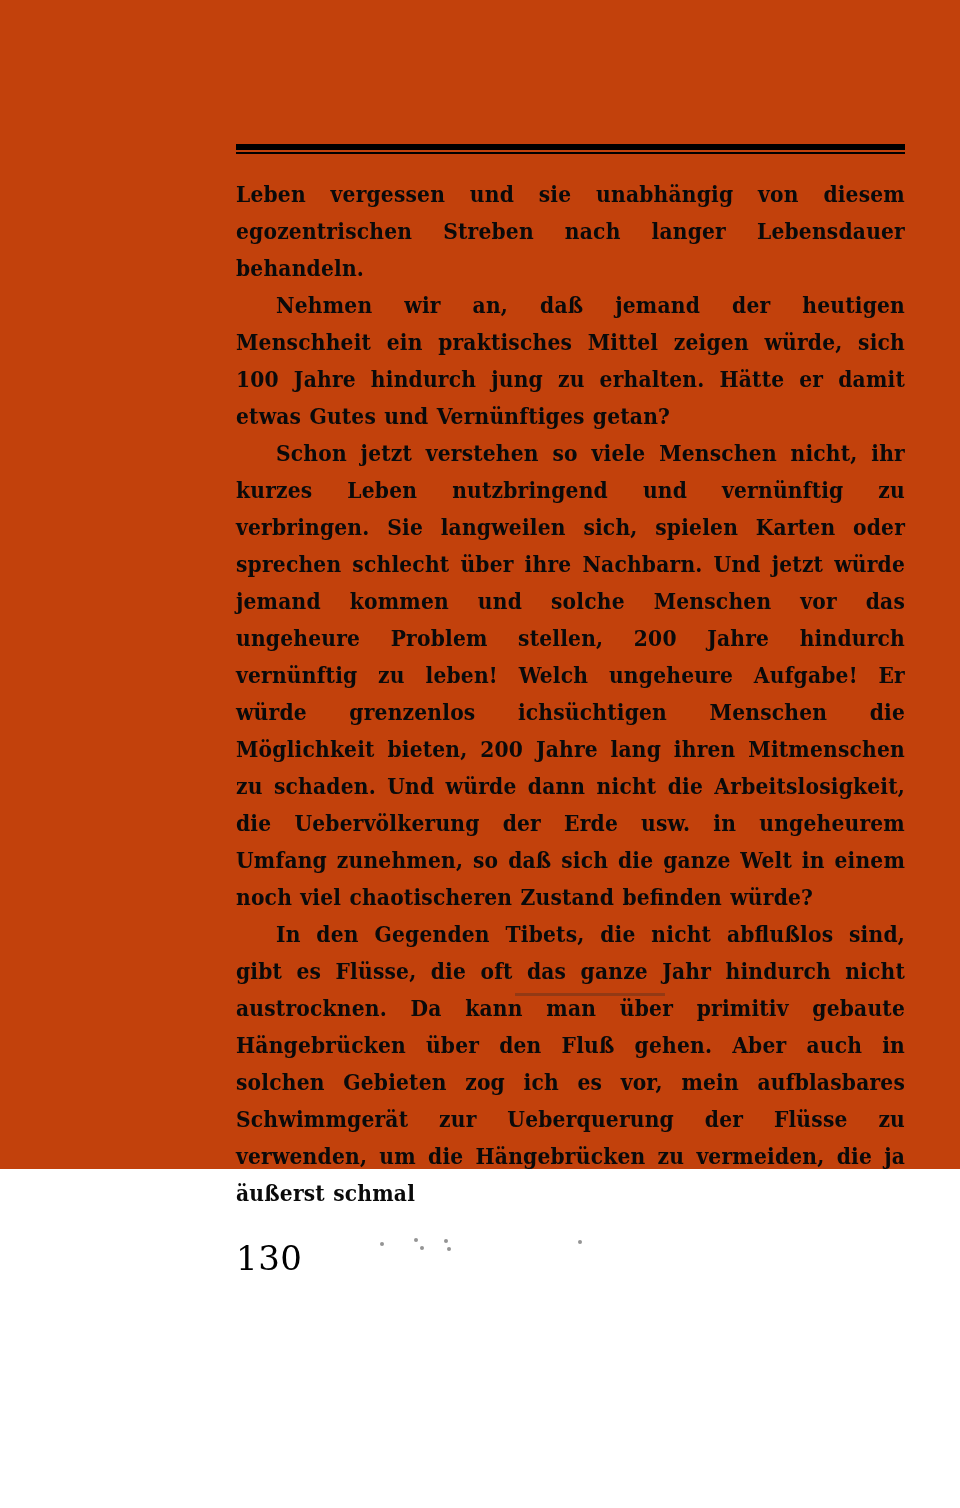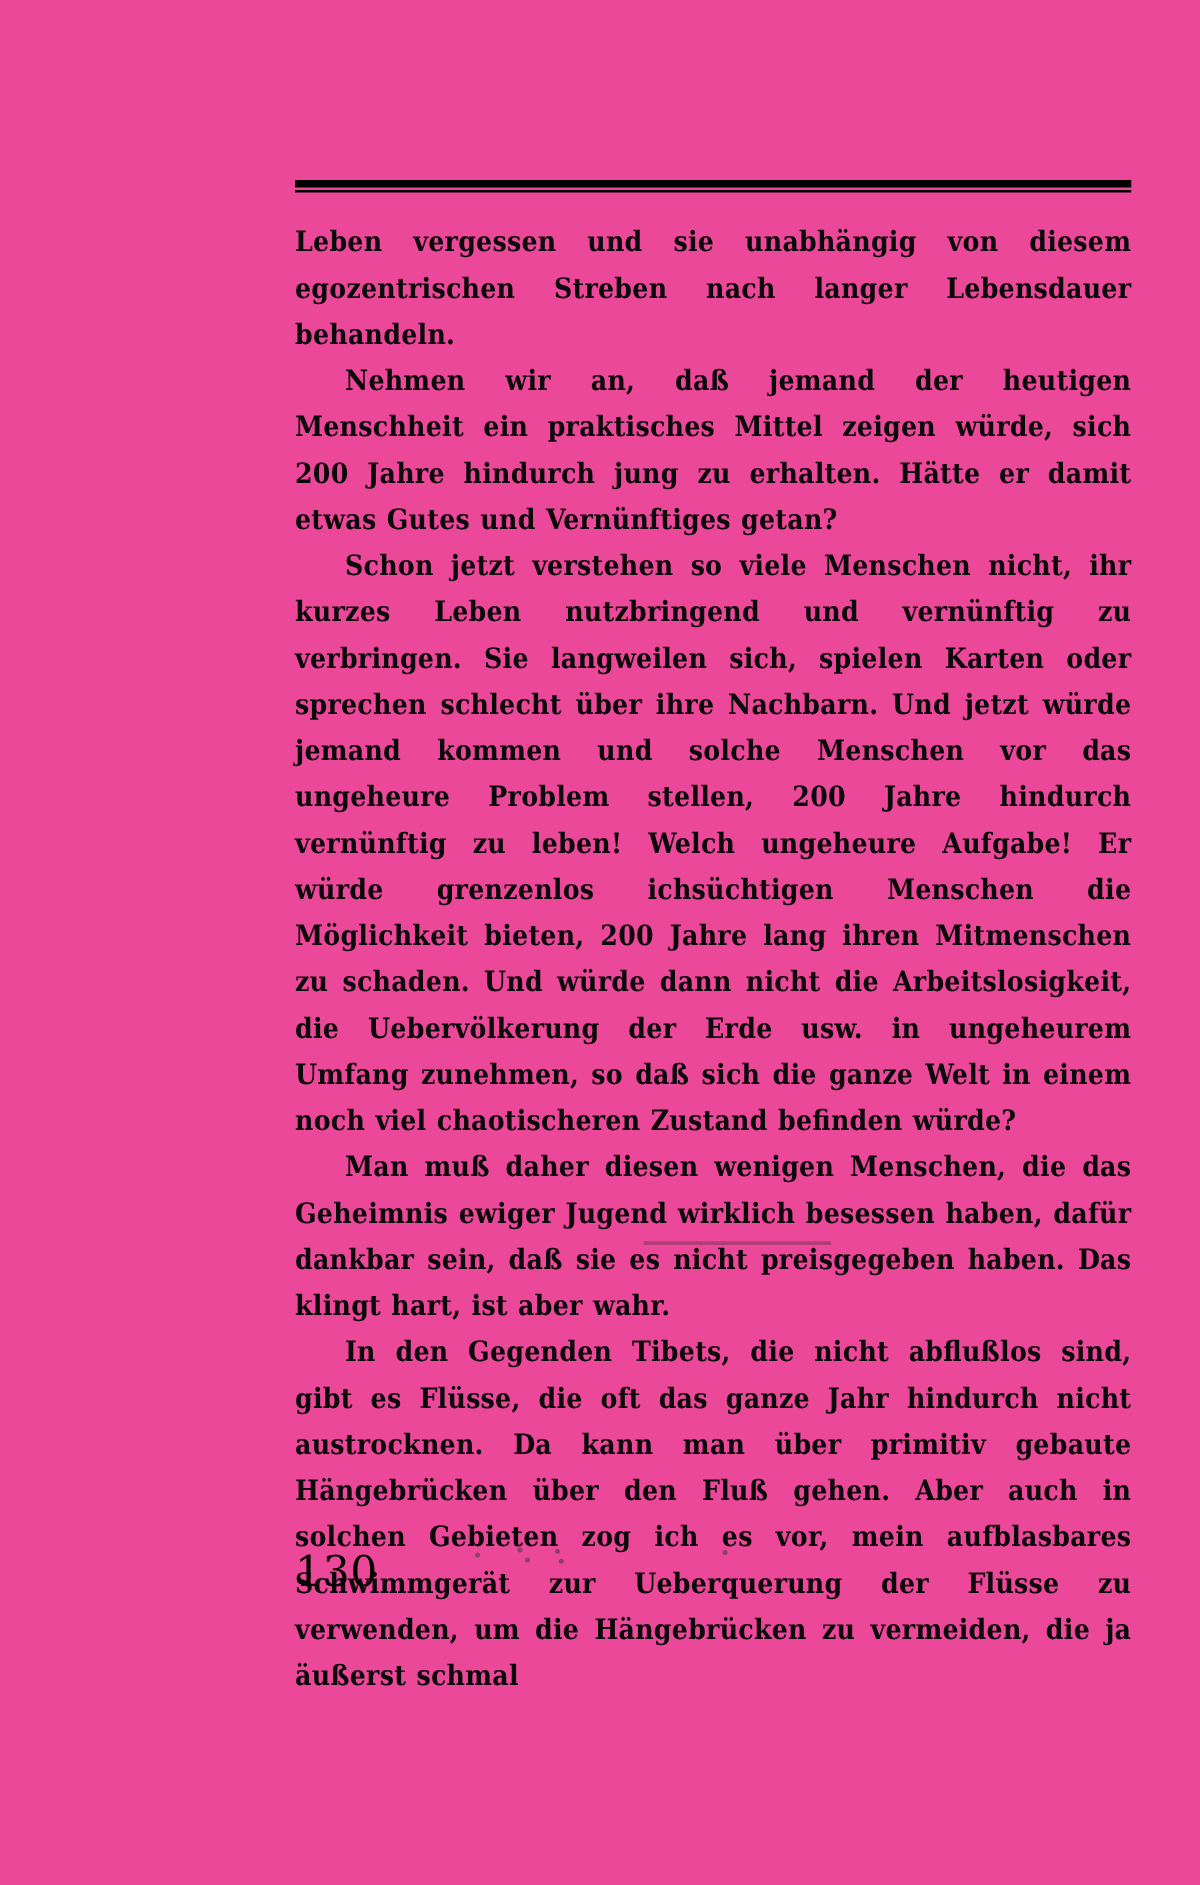--- a/index.html
+++ b/index.html
@@ -14,22 +14,22 @@
     position: relative;
     overflow: hidden;
     font-family: "DejaVu Serif", "Liberation Serif", serif;
     color: #0a0a0a;
   }
 
   .page {
     position: absolute;
     left: 0; top: 0;
     width: 960px;
-    height: 1508px;
-    background: #ec4899;
+    height: 1169px;
+    background: #c2410c;
   }
 
   
   .rule-group {
     position: absolute;
     left: 236px;
     top: 144px;
     width: 669px;
   }
   .rule-thick {
@@ -109,23 +109,22 @@
 <div class="page">
 
   <div class="rule-group">
     <div class="rule-thick"></div>
     <div class="rule-gap"></div>
     <div class="rule-thin"></div>
   </div>
 
   <div class="textblock">
     <p class="para fraktur">Leben vergessen und sie unabhängig von diesem egozentrischen Streben nach langer Lebensdauer behandeln.</p>
-    <p class="para fraktur indent">Nehmen wir an, daß jemand der heutigen Menschheit ein praktisches Mittel zeigen würde, sich 200 Jahre hindurch jung zu erhalten. Hätte er damit etwas Gutes und Vernünftiges getan?</p>
+    <p class="para fraktur indent">Nehmen wir an, daß jemand der heutigen Menschheit ein praktisches Mittel zeigen würde, sich 100 Jahre hindurch jung zu erhalten. Hätte er damit etwas Gutes und Vernünftiges getan?</p>
     <p class="para fraktur indent">Schon jetzt verstehen so viele Menschen nicht, ihr kurzes Leben nutzbringend und vernünftig zu verbringen. Sie langweilen sich, spielen Karten oder sprechen schlecht über ihre Nachbarn. Und jetzt würde jemand kommen und solche Menschen vor das ungeheure Problem stellen, 200 Jahre hindurch vernünftig zu leben! Welch ungeheure Aufgabe! Er würde grenzenlos ichsüchtigen Menschen die Möglichkeit bieten, 200 Jahre lang ihren Mitmenschen zu schaden. Und würde dann nicht die Arbeitslosigkeit, die Uebervölkerung der Erde usw. in ungeheurem Umfang zunehmen, so daß sich die ganze Welt in einem noch viel chaotischeren Zustand befinden würde?</p>
-    <p class="para fraktur indent">Man muß daher diesen wenigen Menschen, die das Geheimnis ewiger Jugend wirklich besessen haben, dafür dankbar sein, daß sie es nicht preisgegeben haben. Das klingt hart, ist aber wahr.</p>
     <p class="para fraktur indent">In den Gegenden Tibets, die nicht abflußlos sind, gibt es Flüsse, die oft das ganze Jahr hindurch nicht austrocknen. Da kann man über primitiv gebaute Hängebrücken über den Fluß gehen. Aber auch in solchen Gebieten zog ich es vor, mein aufblasbares Schwimmgerät zur Ueberquerung der Flüsse zu verwenden, um die Hängebrücken zu vermeiden, die ja äußerst schmal</p>
   </div>
 
   <div class="smudge"></div>
 
   <div id="speck-layer">
       <div class="speck" style="left: 380px; top: 1242px; width: 4px; height: 4px;"></div>
       <div class="speck" style="left: 414px; top: 1238px; width: 4px; height: 4px;"></div>
       <div class="speck" style="left: 420px; top: 1246px; width: 4px; height: 4px;"></div>
       <div class="speck" style="left: 444px; top: 1239px; width: 4px; height: 4px;"></div>

